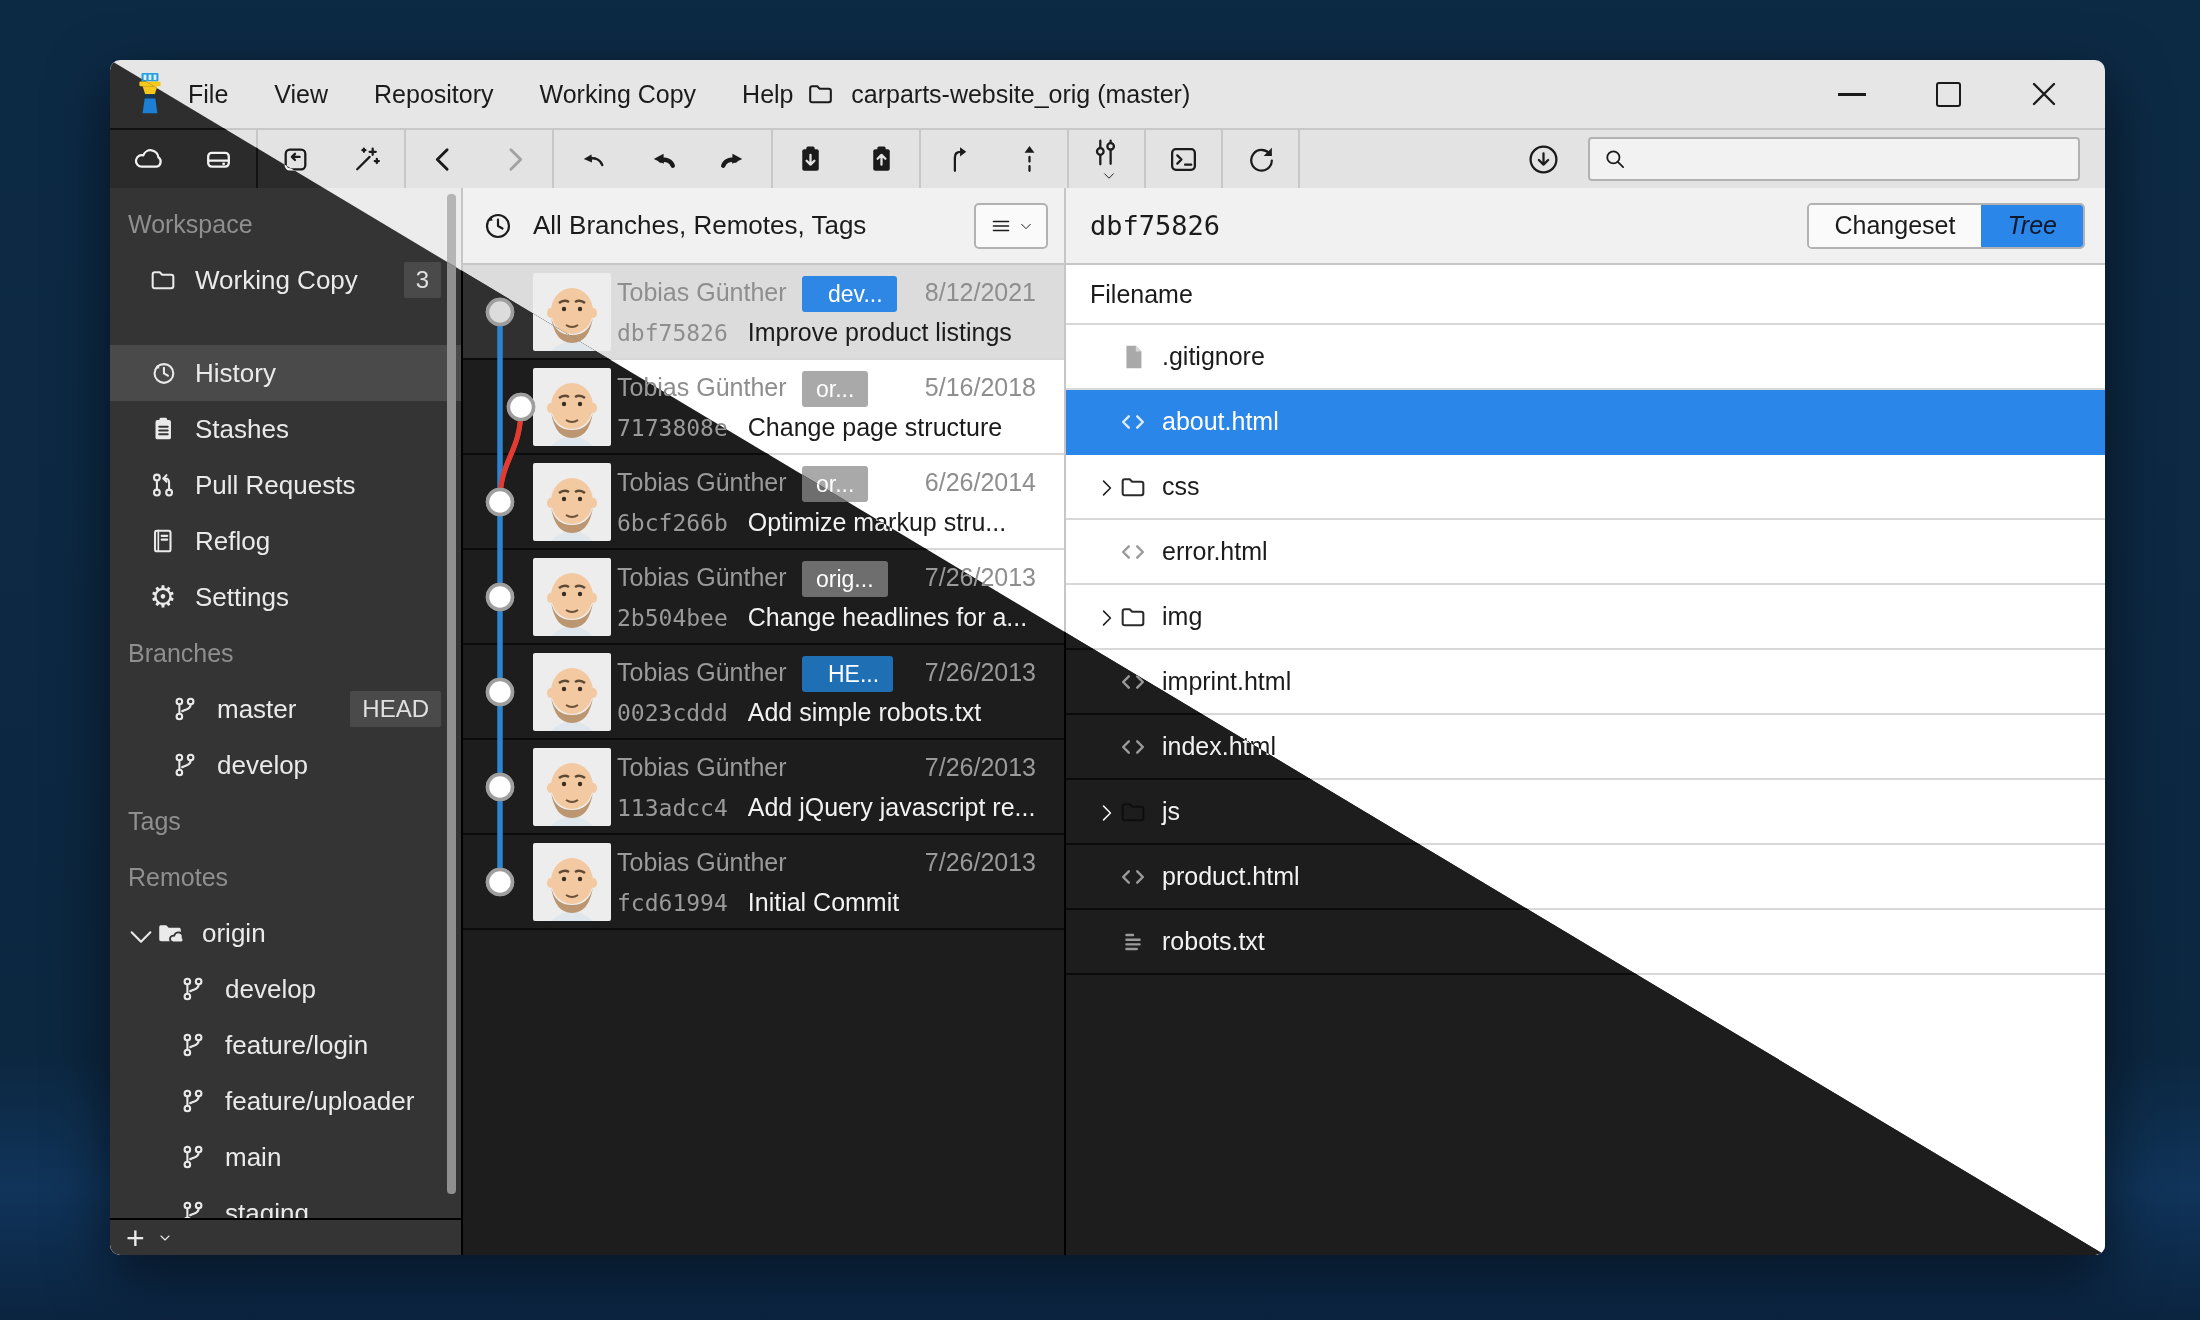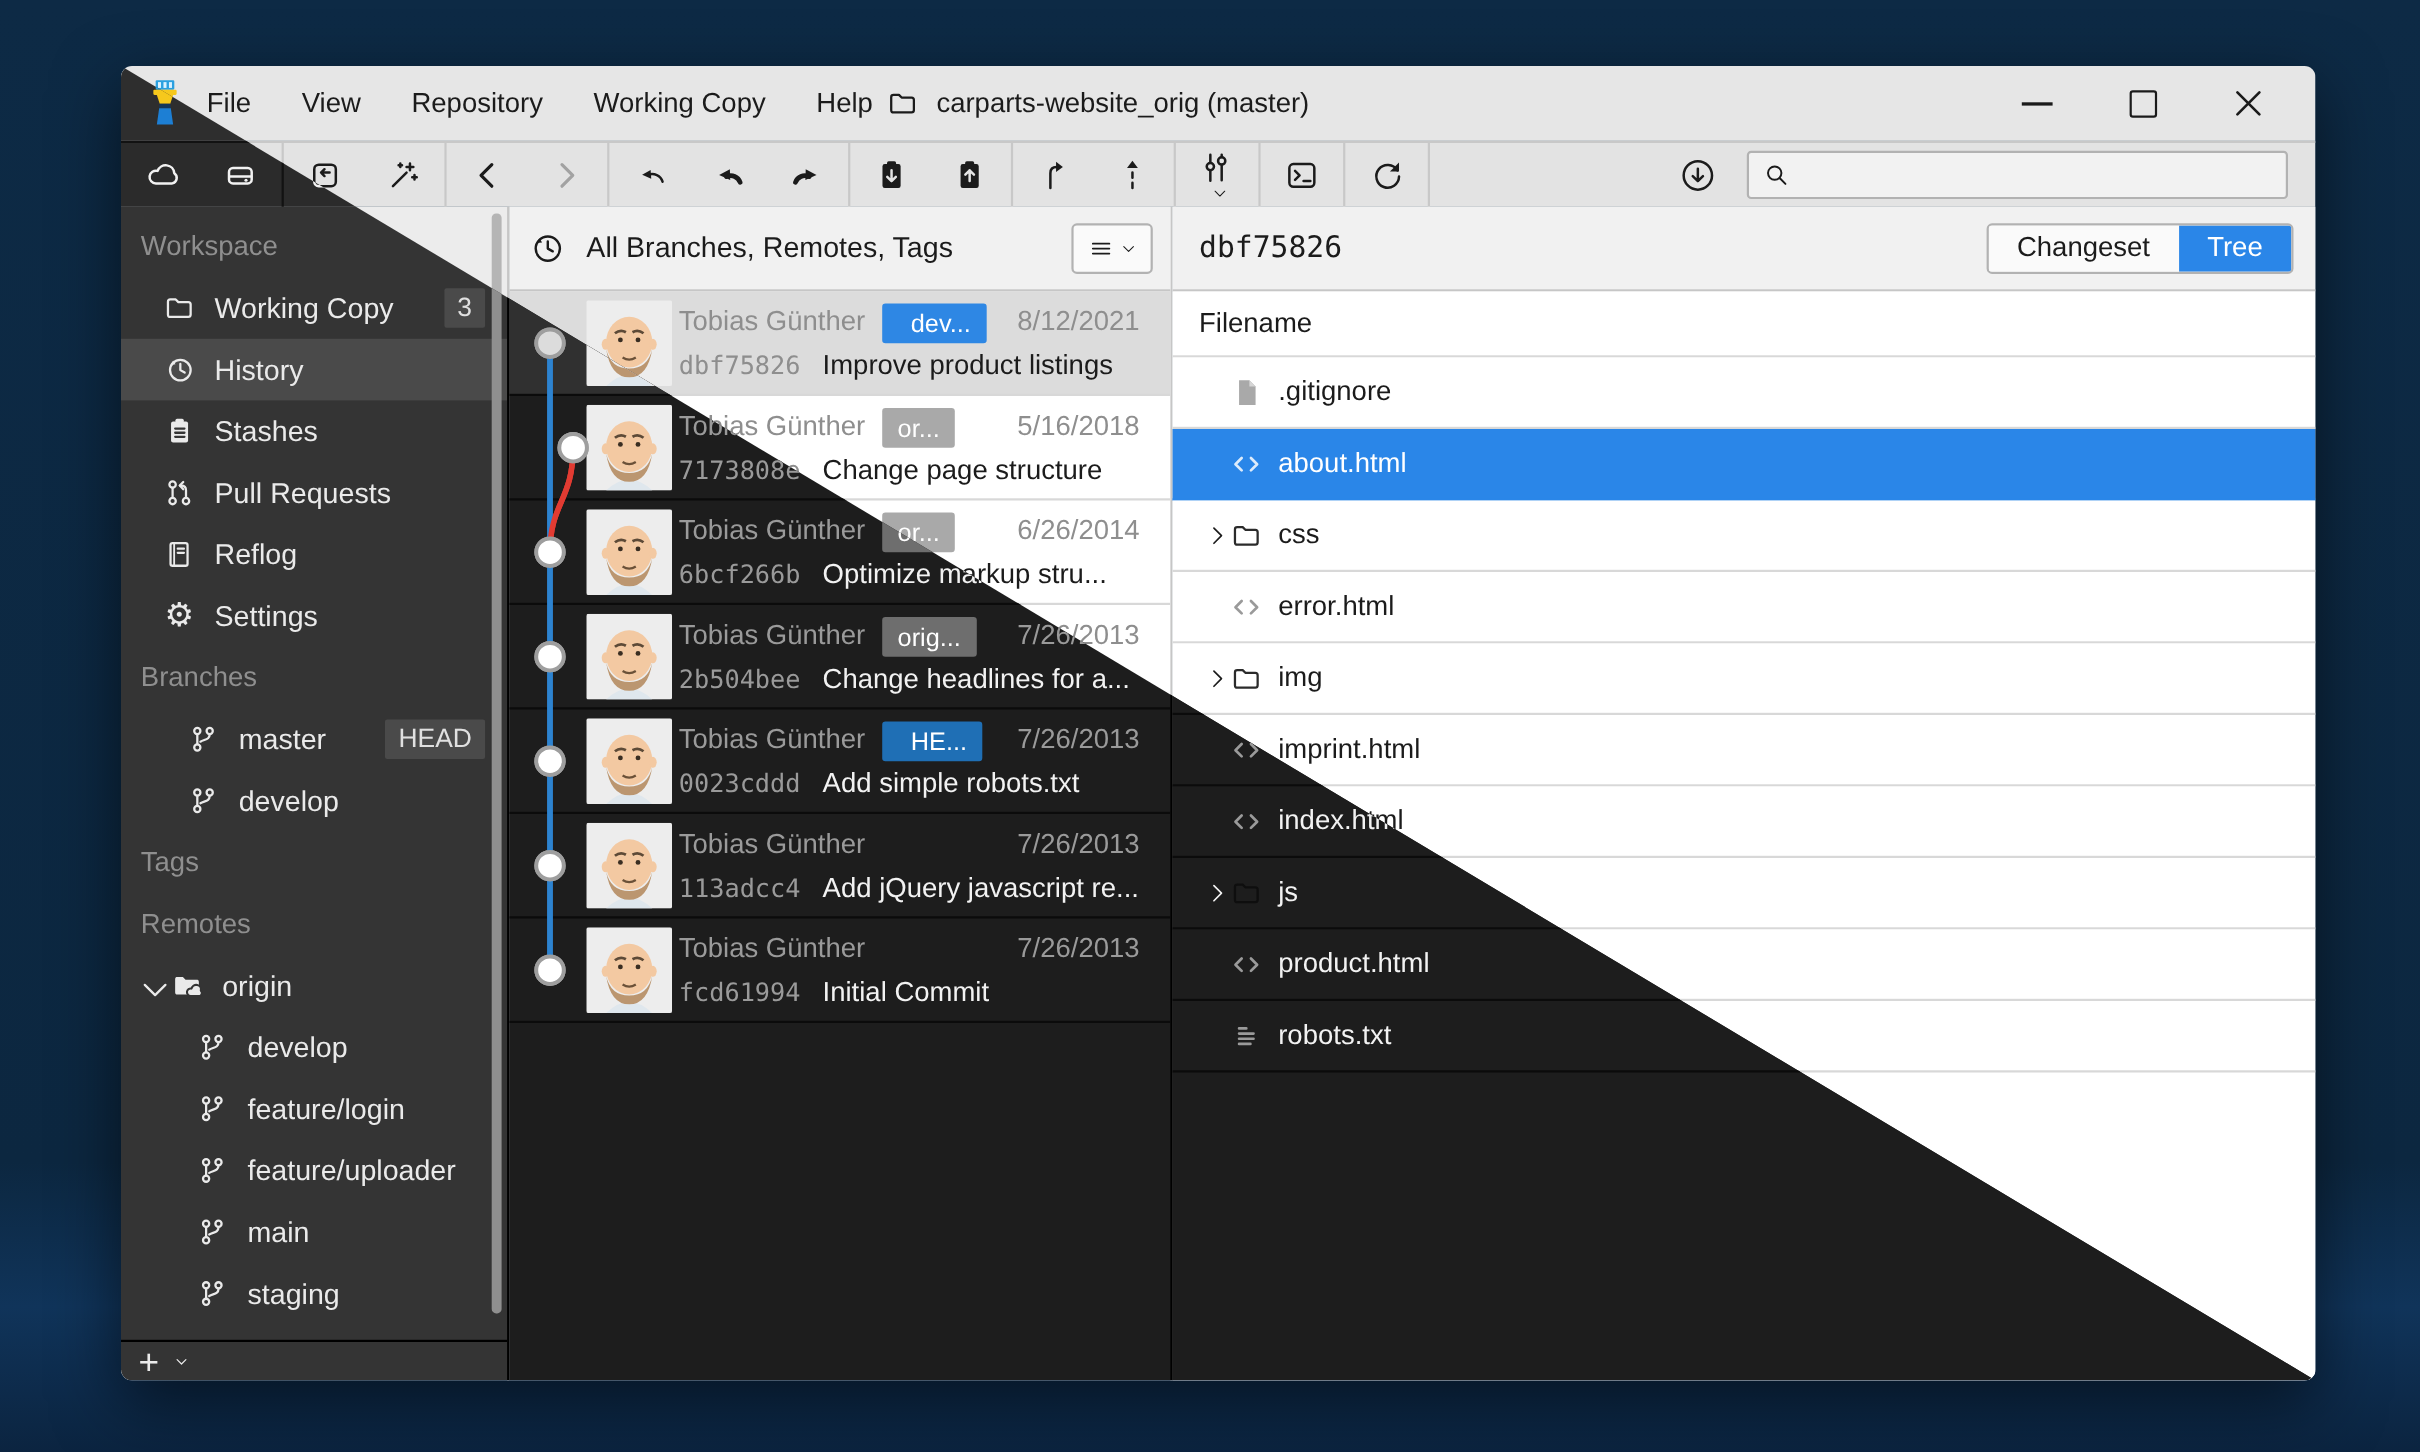--- a/index.html
+++ b/index.html
@@ -73,21 +73,21 @@
 
   
   .main{ flex:1; display:flex; min-height:0; }
 
   
   .sidebar{ flex:0 0 353px; background:var(--sidebar-bg); color:var(--sidebar-fg);
     border-right:2px solid var(--panel-sep); display:flex; flex-direction:column; position:relative; }
   .side-scroll{ flex:1; padding-top:8px; position:relative; overflow:hidden; }
   .side-row{ height:56px; display:flex; align-items:center; font-size:26px; position:relative; }
   .side-row .ic{ width:30px; height:30px; flex:0 0 30px; }
-  .side-row.sel{ background:var(--sidebar-sel); }
+  .side-row.sel{ background:var(--sidebar-sel);margin-top:37px; }
   .side-header{ font-weight:normal; color:var(--sidebar-head); font-size:25px; padding-left:18px; }
   .side-label{ margin-left:17px; white-space:nowrap; }
   .ind0{ padding-left:38px; } .ind1{ padding-left:60px; } .ind2{ padding-left:68px; }
   .row-chev{ position:absolute; left:16px; width:22px; height:22px; color:var(--sidebar-fg); }
   .has-chev{ padding-left:45px; }
   .side-badge{ position:absolute; right:20px; min-width:36px; height:36px; padding:0 12px;
     background:var(--sidebar-badge); color:var(--sidebar-badge-fg); display:grid; place-items:center;
     font-size:24px; border-radius:2px; }
   .gear-glyph{ font-size:30px; width:30px; text-align:center; line-height:30px; }
   .scroll-thumb{ position:absolute; right:5px; top:6px; width:9px; height:1000px;
@@ -125,21 +125,21 @@
   .c-hash{ font-family:"DejaVu Sans Mono", monospace; font-size:23px; color:var(--muted); }
   .c-msg{ font-size:25px; color:var(--text); white-space:nowrap; }
 
   
   .files-panel{ flex:1; background:var(--panel-bg); display:flex; flex-direction:column; min-width:0; }
   .commit-id{ font-family:"DejaVu Sans Mono", monospace; font-size:27px; margin-left:24px; }
   .seg{ margin-left:auto; margin-right:20px; display:flex; height:46px;
     border:2px solid var(--btn-border); border-radius:5px; overflow:hidden; }
   .seg-btn{ display:flex; align-items:center; justify-content:center; padding:0 26px;
     font-size:25px; background:var(--btn-bg); color:var(--text); }
-  .seg-btn.active{ background:#2a86e8; color:#ffffff; }
+  .seg-btn.active{ background:#2a86e8; color:#0f172a;font-style:italic; }
   .file-colhead{ flex:0 0 60px; border-bottom:2px solid var(--row-sep); display:flex;
     align-items:center; font-size:25px; color:var(--text); padding-left:24px; background:var(--panel-bg); }
   .file-row{ flex:0 0 65px; border-bottom:2px solid var(--row-sep); position:relative;
     display:flex; align-items:center; font-size:25px; color:var(--text); background:var(--panel-bg); }
   .file-row.sel{ background:#2a86e8; color:#fff; border-bottom-color:#2a86e8; }
   .f-chev{ position:absolute; left:30px; width:22px; height:22px; color:var(--text); }
   .f-icon{ position:absolute; left:52px; width:30px; height:30px; color:#9a9a9a; }
   .f-icon.folder{ color:var(--folder); }
   .file-row.sel .f-icon{ color:#dcebfb; }
   .f-label{ margin-left:96px; white-space:nowrap; }

